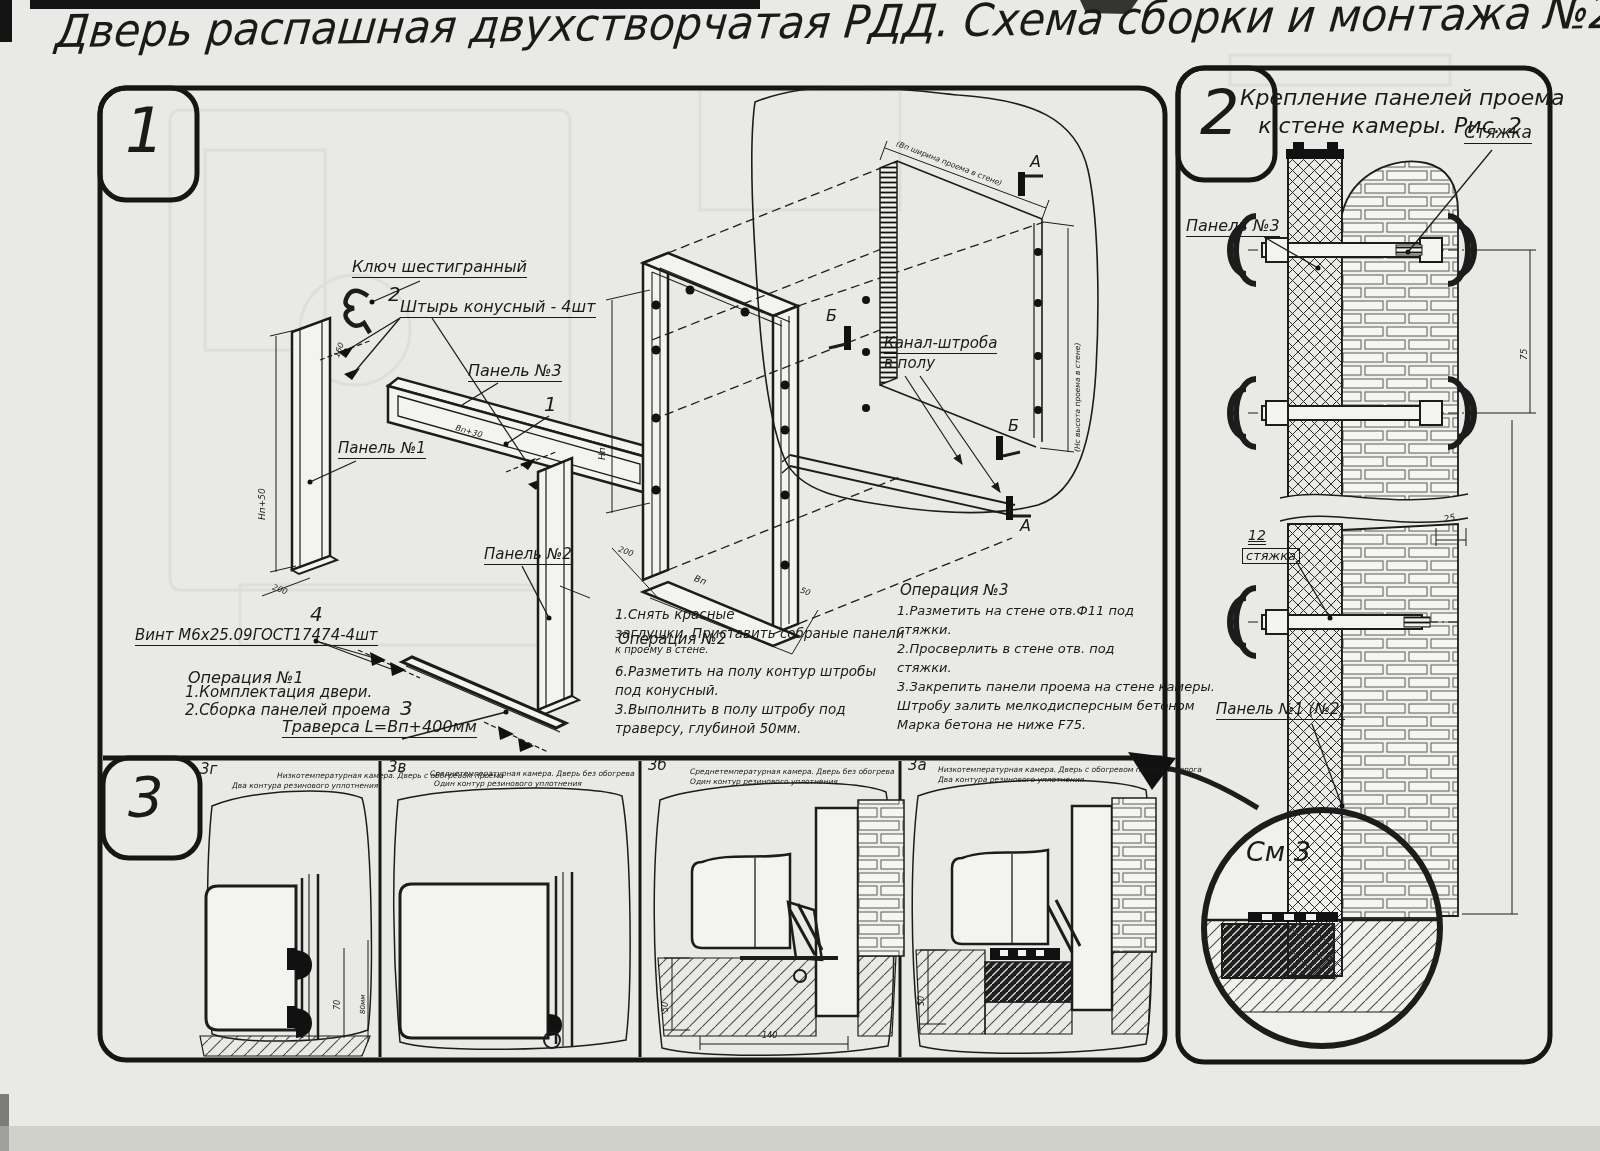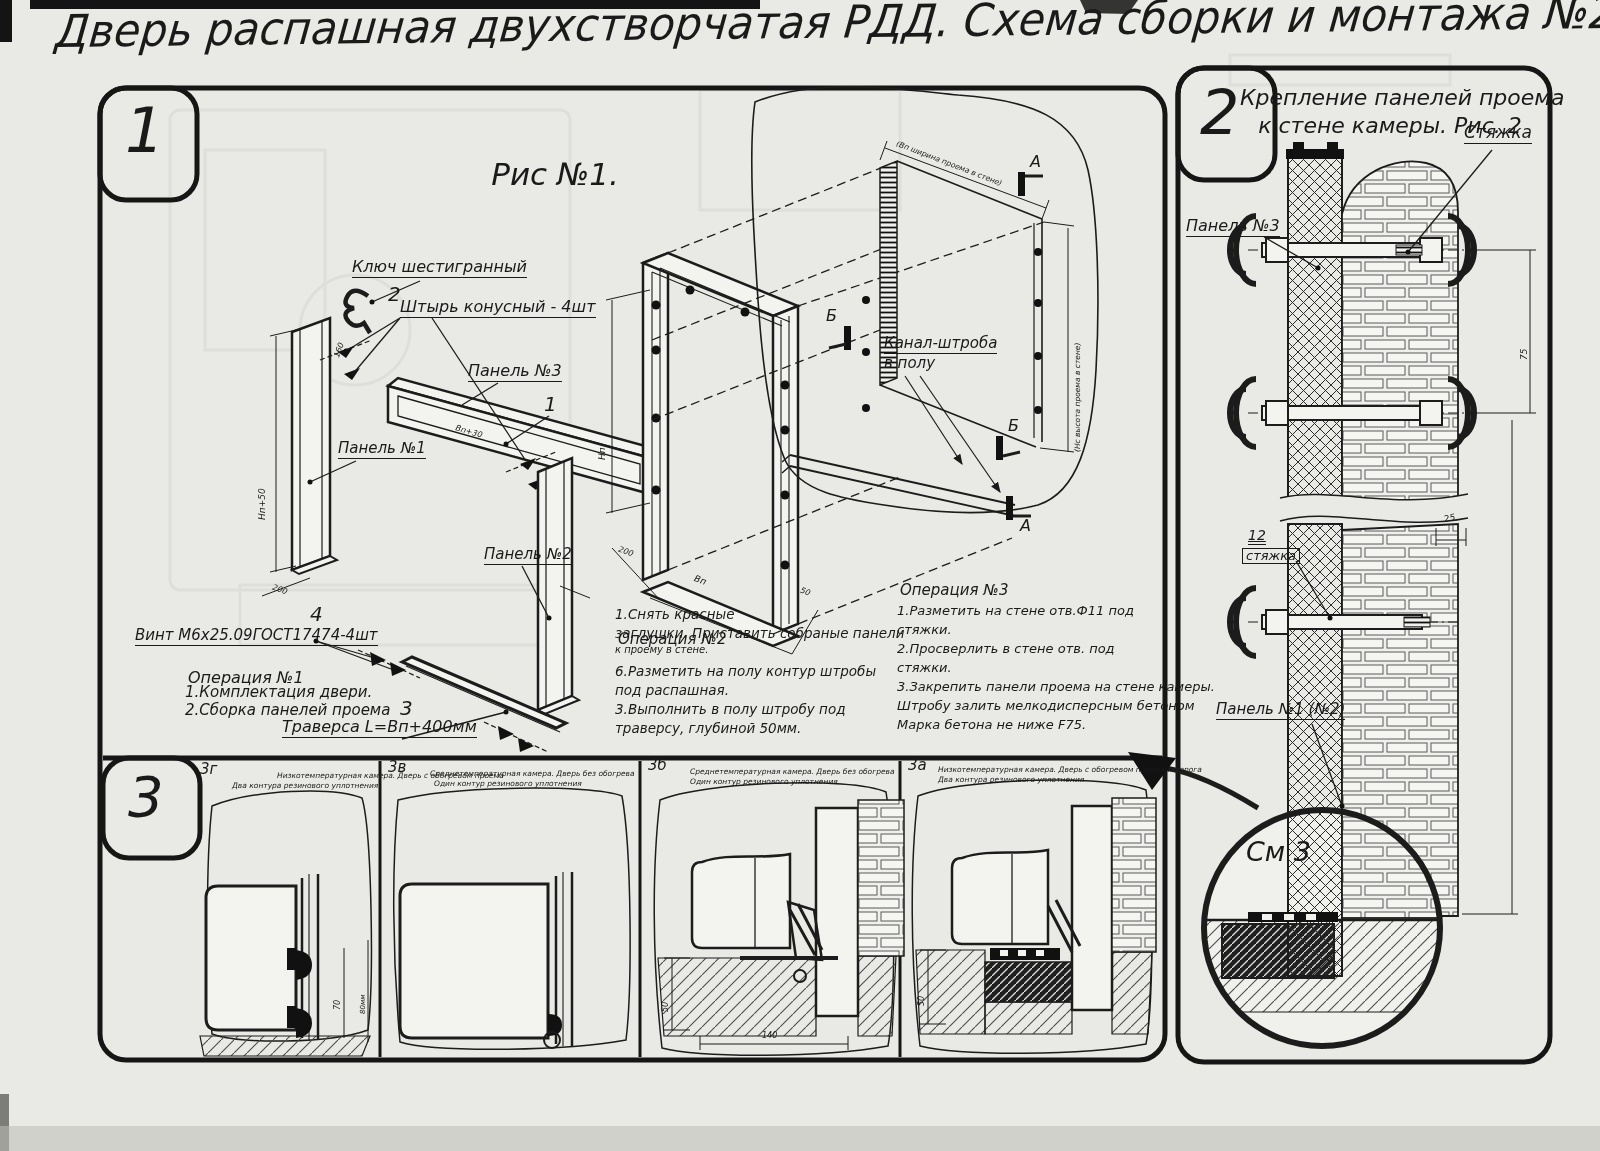--- a/index.html
+++ b/index.html
@@ -373,21 +373,20 @@
       <line x1="920" y1="1024" x2="946" y2="1024" stroke-width="1"></line>
     </g>
   </svg>
 
   <div class="t" style="left:58px;top:8px;font-size:45px;transform:rotate(-0.7deg) skewX(-6deg) scaleX(0.95);transform-origin:0 0;">Дверь распашная двухстворчатая РДД.  Схема сборки и монтажа №2</div>
 
   <div class="t" style="left:125px;top:98px;font-size:62px;">1</div>
   <div class="t" style="left:1200px;top:80px;font-size:62px;">2</div>
   <div class="t" style="left:128px;top:768px;font-size:56px;">3</div>
 
-  <div class="t ctr" style="left:330px;top:158px;width:450px;font-size:31px;">Рис №1.</div>
 
   <div class="t callout" style="left:352px;top:259px;font-size:16px;">Ключ шестигранный</div>
   <div class="t" style="left:388px;top:284px;font-size:20px;">2</div>
   <div class="t callout" style="left:400px;top:299px;font-size:16px;">Штырь конусный - 4шт</div>
   <div class="t callout" style="left:468px;top:363px;font-size:16px;">Панель №3</div>
   <div class="t" style="left:544px;top:394px;font-size:20px;">1</div>
   <div class="t callout" style="left:338px;top:441px;font-size:15px;">Панель №1</div>
   <div class="t callout" style="left:484px;top:547px;font-size:15px;">Панель №2</div>
   <div class="t" style="left:310px;top:604px;font-size:20px;">4</div>
   <div class="t callout" style="left:135px;top:628px;font-size:15px;">Винт М6х25.09ГОСТ17474-4шт</div>
@@ -401,21 +400,21 @@
     <div class="t" style="left:185px;top:685px;font-size:15px;">1.Комплектация двери.</div>
     <div class="t" style="left:185px;top:703px;font-size:15px;">2.Сборка панелей проема</div>
   </div>
 
   <div>
     <div class="t" style="left:618px;top:586px;font-size:15px;margin-top:46px;">Операция №2</div>
     <div class="t" style="left:615px;top:607px;font-size:13.5px;">1.Снять красные</div>
     <div class="t" style="left:615px;top:626px;font-size:13.5px;">заглушки. Приставить собраные панели</div>
     <div class="t" style="left:615px;top:645px;font-size:10px;">к проему в стене.</div>
     <div class="t" style="left:615px;top:664px;font-size:13.5px;">6.Разметить на полу контур штробы</div>
-    <div class="t" style="left:615px;top:683px;font-size:13.5px;">под распашная.</div>
+    <div class="t" style="left:615px;top:683px;font-size:13.5px;">под конусный.</div>
     <div class="t" style="left:615px;top:702px;font-size:13.5px;">3.Выполнить в полу штробу под</div>
     <div class="t" style="left:615px;top:721px;font-size:13.5px;">траверсу, глубиной 50мм.</div>
   </div>
 
   <div>
     <div class="t" style="left:900px;top:583px;font-size:15px;">Операция №3</div>
     <div class="t" style="left:897px;top:604px;font-size:13px;">1.Разметить на стене отв.Ф11 под</div>
     <div class="t" style="left:897px;top:623px;font-size:13px;">стяжки.</div>
     <div class="t" style="left:897px;top:642px;font-size:13px;">2.Просверлить в стене отв.  под</div>
     <div class="t" style="left:897px;top:661px;font-size:13px;">стяжки.</div>

